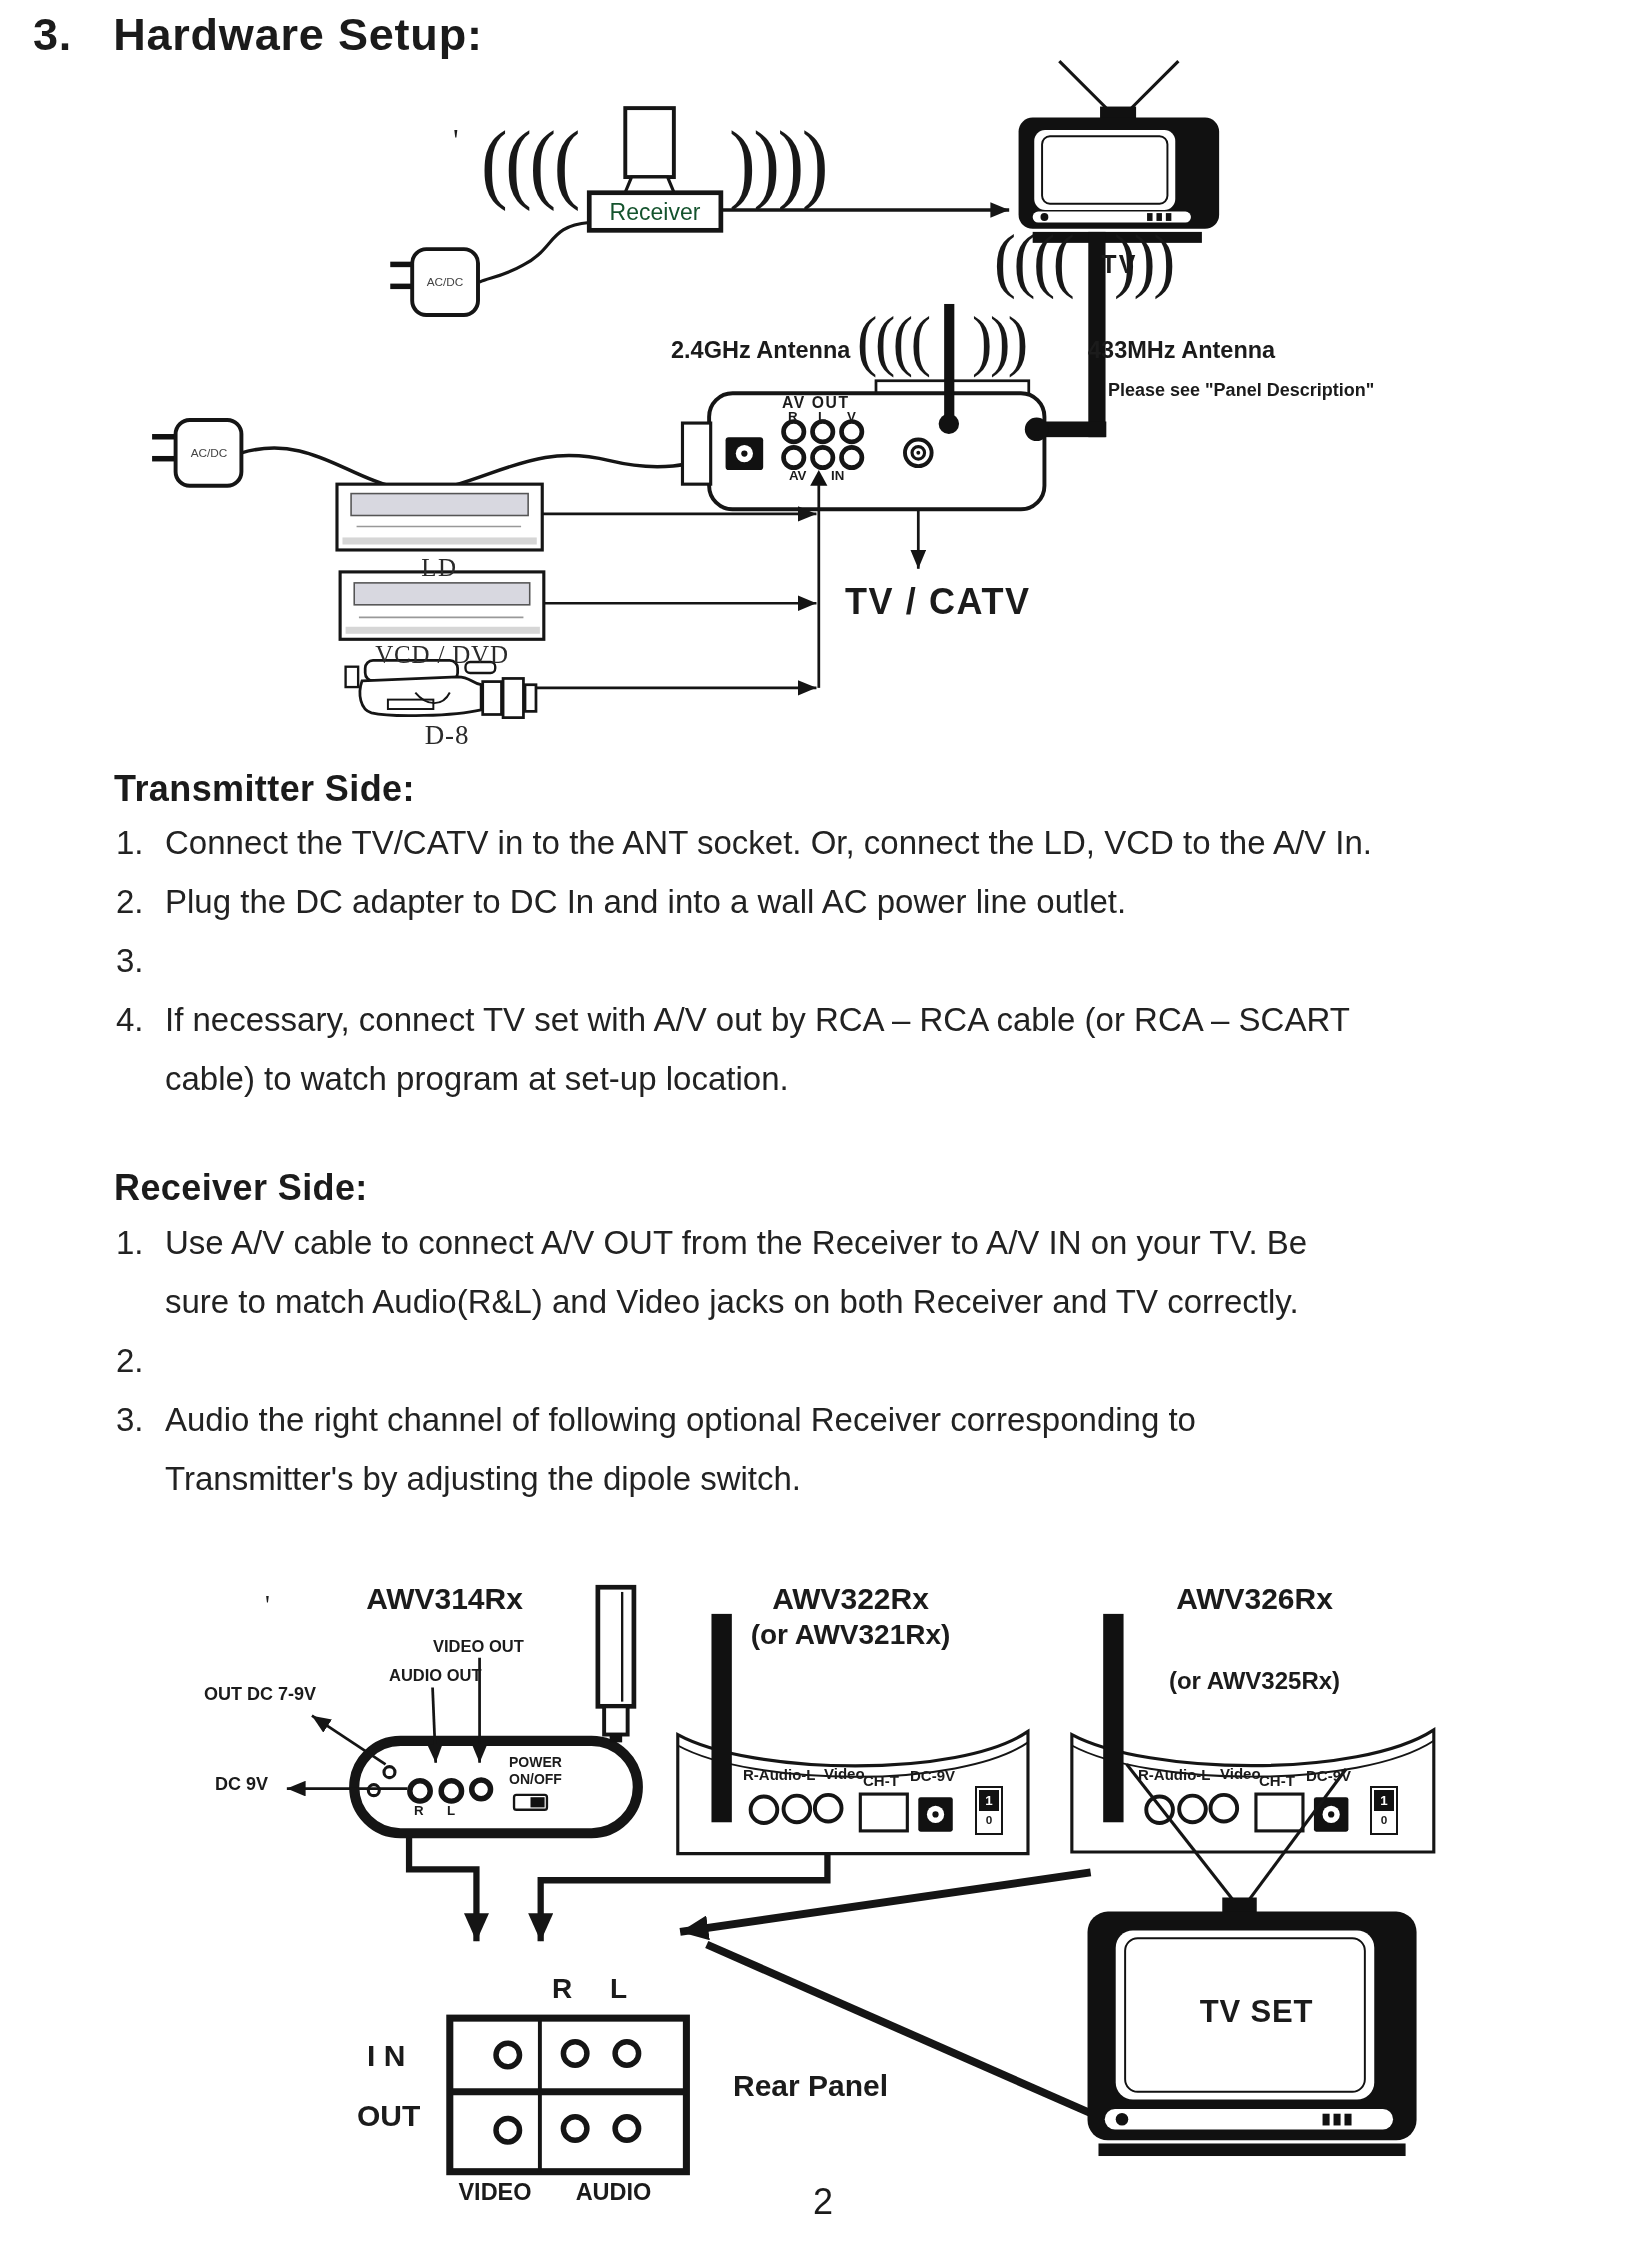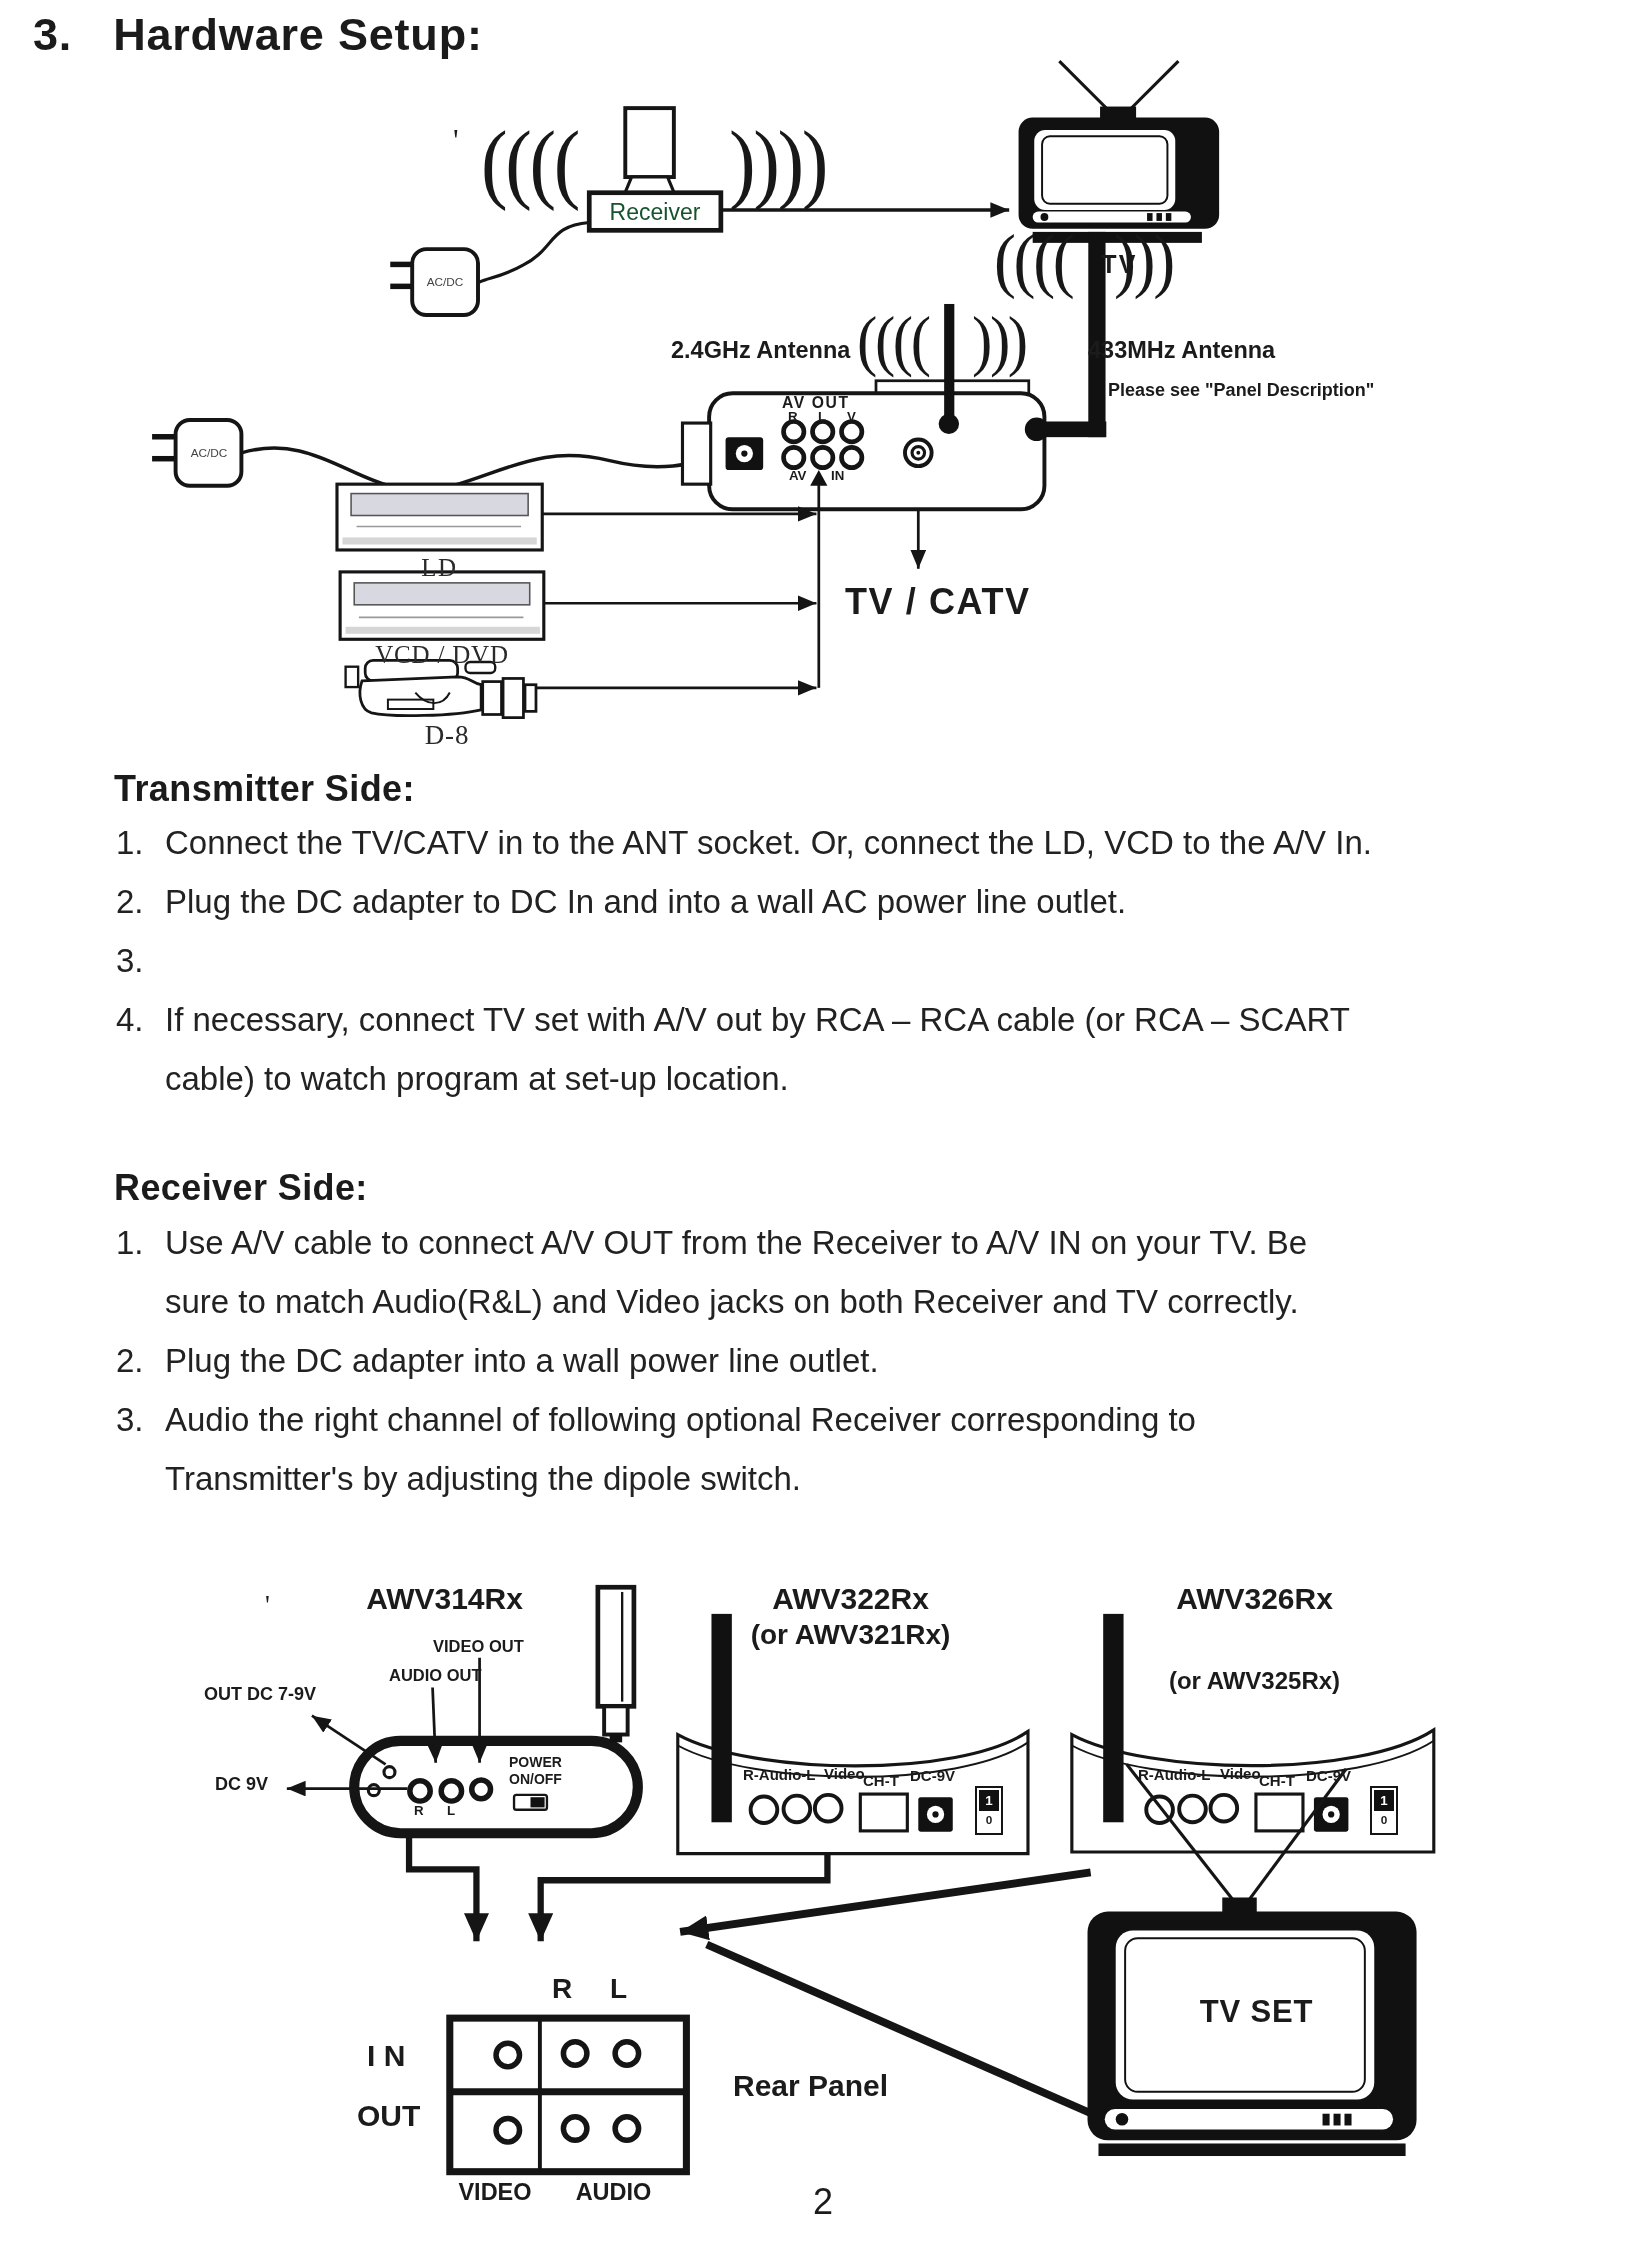--- a/index.html
+++ b/index.html
@@ -290,21 +290,20 @@
     <div class="row">
         <span class="n">1.</span>
         <span>Use A/V cable to connect A/V OUT from the Receiver to A/V IN on your TV. Be</span>
       </div>
     <div class="row">
         <span class="n"></span>
         <span>sure to match Audio(R&amp;L) and Video jacks on both Receiver and TV correctly.</span>
       </div>
     <div class="row">
         <span class="n">2.</span>
-        <span>Plug the DC adapter into a wall power line outlet.</span>
       </div>
     <div class="row">
         <span class="n">3.</span>
         <span>Audio the right channel of following optional Receiver corresponding to</span>
       </div>
     <div class="row">
         <span class="n"></span>
         <span>Transmitter's by adjusting the dipole switch.</span>
       </div>
   </div>

